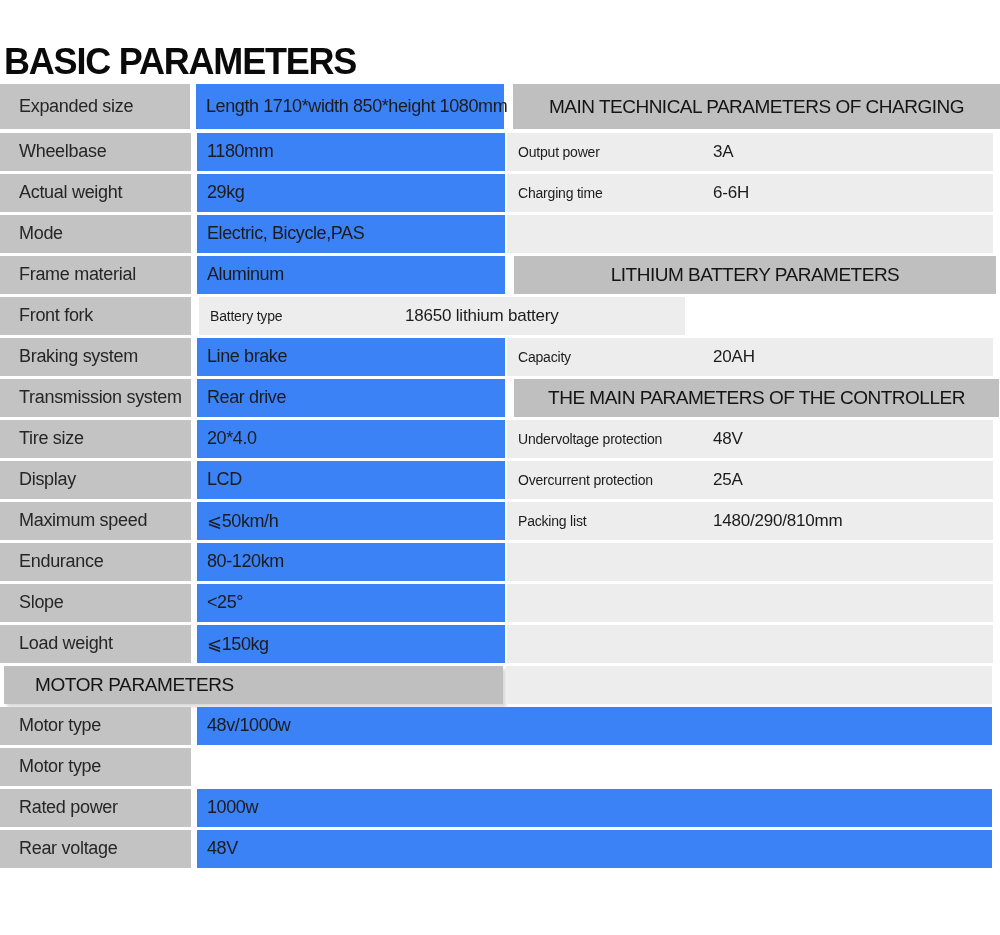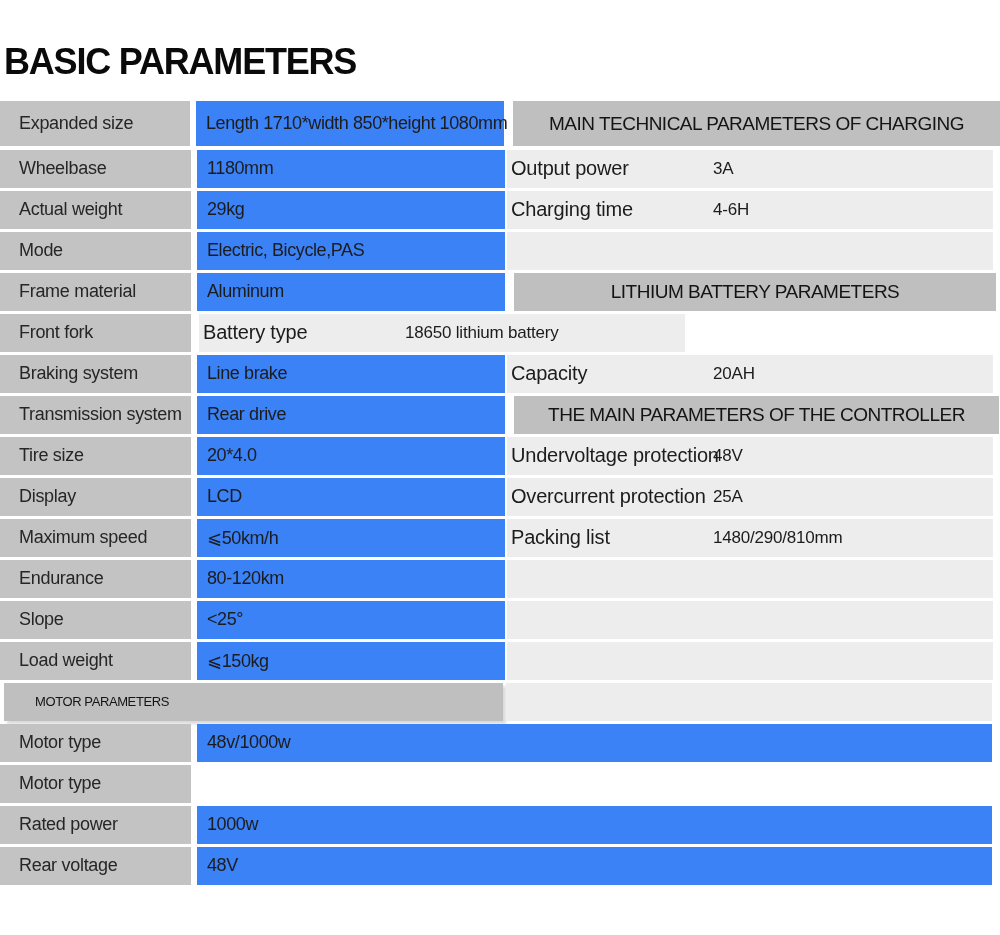--- a/index.html
+++ b/index.html
@@ -17,21 +17,21 @@
     top: 41px;
     left: 4px;
     font-size: 36px;
     font-weight: bold;
     letter-spacing: -1.2px;
     color: #0a0a0a;
     white-space: nowrap;
   }
   .spec-table {
     position: absolute;
-    top: 101px;
+    top: 84px;
     left: 0;
     width: 1000px;
   }
   .row {
     display: flex;
     height: 38px;
     margin-bottom: 3px;
   }
   .row.first { height: 45px; margin-bottom: 3.5px; }
 
@@ -69,24 +69,24 @@
   
   .rslot { margin-left: 2px; display: flex; }
   .rband {
     width: 486px;
     background: #ededed;
     display: flex;
     align-items: center;
     box-sizing: border-box;
   }
   .rlbl {
-    padding-left: 4px;
+    padding-left: 11px;
     width: 206px;
     box-sizing: border-box;
-    font-size: 20px;
+    font-size: 14px;
     letter-spacing: -0.2px;
     color: #1c1c1c;
     white-space: nowrap;
   }
   .rval {
     font-size: 17px;
     letter-spacing: -0.2px;
     color: #1c1c1c;
     white-space: nowrap;
   }
@@ -107,21 +107,21 @@
   .rheader.controller { width: 485px; }
 
   .motor-bar {
     margin-left: 4px;
     width: 499px;
     background: #bfbfbf;
     display: flex;
     align-items: center;
     padding-left: 31px;
     box-sizing: border-box;
-    font-size: 13px;
+    font-size: 19px;
     letter-spacing: -0.4px;
     color: #141414;
     box-shadow: 3px 3px 3px rgba(0,0,0,0.15);
     white-space: nowrap;
   }
   .motor-row-band { margin-left: 3px; }
 </style>
 </head>
 <body>
 
@@ -149,21 +149,21 @@
         </div>
       </div>
     </div>
 
     <div class="row">
       <div class="lbl">Actual weight</div>
       <div class="val">29kg</div>
       <div class="rslot">
         <div class="rband">
           <div class="rlbl">Charging time</div>
-          <div class="rval">4-6H</div>
+          <div class="rval">6-6H</div>
         </div>
       </div>
     </div>
 
     <div class="row">
       <div class="lbl">Mode</div>
       <div class="val">Electric, Bicycle,PAS</div>
       <div class="rslot">
         <div class="rband"></div>
       </div>

